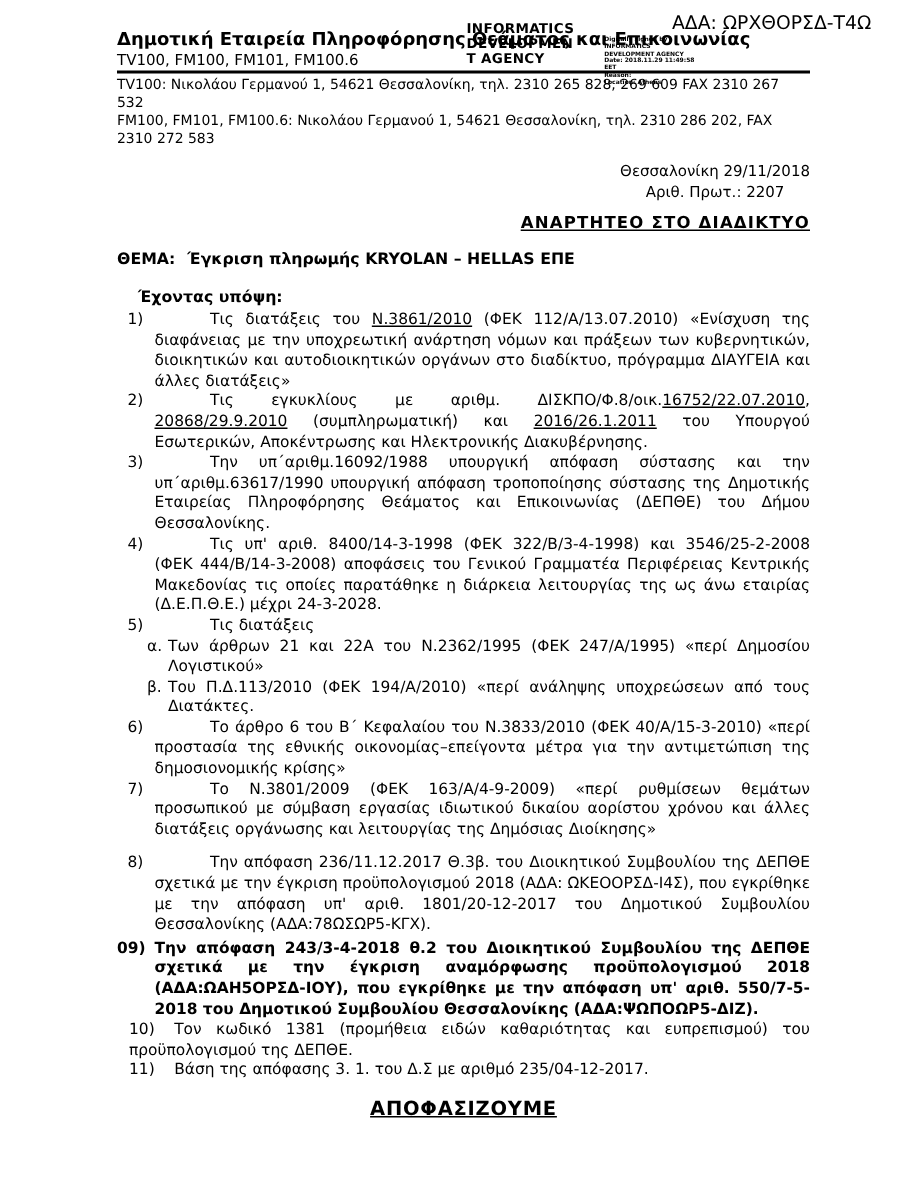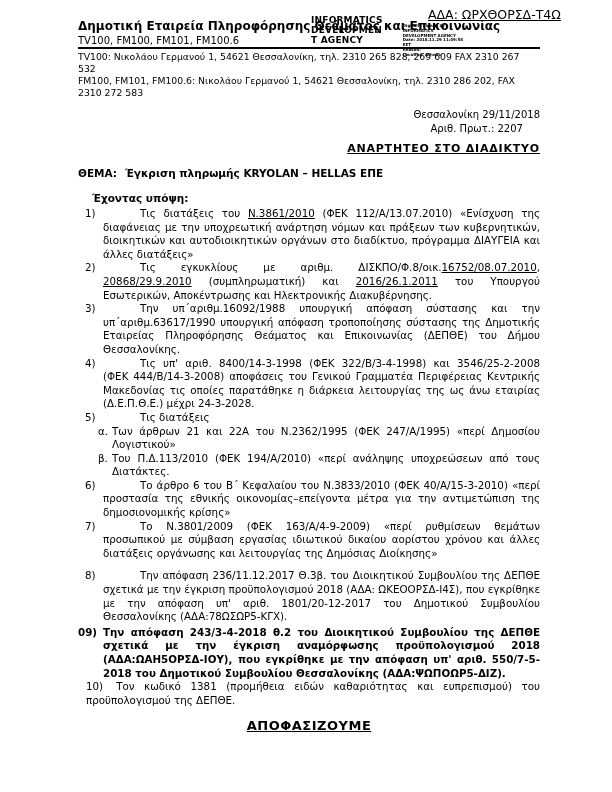--- a/index.html
+++ b/index.html
@@ -4,21 +4,21 @@
 <style>
   * { margin:0; padding:0; box-sizing:border-box; }
   html,body { background:#ffffff; }
   body {
     width:612px; height:792px; position:relative; overflow:hidden;
     font-family:"DejaVu Sans","Liberation Sans",sans-serif;
     color:#000;
   }
   .page { position:relative; width:612px; height:792px; background:#fff; }
 
-  .ada { position:absolute; top:7px; left:428px; font-size:12.5px; white-space:nowrap;text-decoration:underline; }
+  .ada { position:absolute; top:7px; left:448px; font-size:12.5px; white-space:nowrap; }
 
   .letterhead { position:absolute; top:19px; left:78px; width:360px; }
   .company-name { font-weight:bold; font-size:12px; white-space:nowrap; }
   .stations { font-size:10px; margin-top:2px; }
 
   .stamp { position:absolute; top:15px; left:311px; display:flex; gap:20px; }
   .stamp .big { font-weight:bold; font-size:9px; line-height:10px; letter-spacing:0.2px; }
   .stamp .big span { display:block; }
   .stamp .small { font-weight:bold; font-size:4px; line-height:4.8px; padding-top:9px; width:74px; }
   .stamp .small span { display:block; white-space:nowrap; }
@@ -106,21 +106,21 @@
 
   <div class="list">
 
     <div class="li">
       <span class="num">1)</span>
       <p class="indent"><span>Τις διατάξεις του </span><span class="u">Ν.3861/2010</span><span> (ΦΕΚ 112/Α/13.07.2010) «Ενίσχυση της διαφάνειας με την υποχρεωτική ανάρτηση νόμων και πράξεων των κυβερνητικών, διοικητικών και αυτοδιοικητικών οργάνων στο διαδίκτυο, πρόγραμμα ΔΙΑΥΓΕΙΑ και άλλες διατάξεις»</span></p>
     </div>
 
     <div class="li">
       <span class="num">2)</span>
-      <p class="indent"><span>Τις εγκυκλίους με αριθμ. ΔΙΣΚΠΟ/Φ.8/οικ.</span><span class="u">16752/08.07.2010</span><span>, </span><span class="u">20868/29.9.2010</span><span> (συμπληρωματική) και </span><span class="u">2016/26.1.2011</span><span> του Υπουργού Εσωτερικών, Αποκέντρωσης και Ηλεκτρονικής Διακυβέρνησης.</span></p>
+      <p class="indent"><span>Τις εγκυκλίους με αριθμ. ΔΙΣΚΠΟ/Φ.8/οικ.</span><span class="u">16752/22.07.2010</span><span>, </span><span class="u">20868/29.9.2010</span><span> (συμπληρωματική) και </span><span class="u">2016/26.1.2011</span><span> του Υπουργού Εσωτερικών, Αποκέντρωσης και Ηλεκτρονικής Διακυβέρνησης.</span></p>
     </div>
 
     <div class="li">
       <span class="num">3)</span>
       <p class="indent"><span>Την υπ΄αριθμ.16092/1988 υπουργική απόφαση σύστασης και την υπ΄αριθμ.63617/1990 υπουργική απόφαση τροποποίησης σύστασης της Δημοτικής Εταιρείας Πληροφόρησης Θεάματος και Επικοινωνίας (ΔΕΠΘΕ) του Δήμου Θεσσαλονίκης.</span></p>
     </div>
 
     <div class="li">
       <span class="num">4)</span>
       <p class="indent"><span>Τις υπ' αριθ. 8400/14-3-1998 (ΦΕΚ 322/Β/3-4-1998) και 3546/25-2-2008 (ΦΕΚ 444/Β/14-3-2008) αποφάσεις του Γενικού Γραμματέα Περιφέρειας Κεντρικής Μακεδονίας τις οποίες παρατάθηκε η διάρκεια λειτουργίας της ως άνω εταιρίας (Δ.Ε.Π.Θ.Ε.) μέχρι 24-3-2028.</span></p>
@@ -156,20 +156,23 @@
 
     <div class="li li9 gap9">
       <span class="num">09)</span>
       <p><span>Την απόφαση 243/3-4-2018 θ.2 του Διοικητικού Συμβουλίου της ΔΕΠΘΕ σχετικά με την έγκριση αναμόρφωσης προϋπολογισμού 2018 (ΑΔΑ:ΩΑΗ5ΟΡΣΔ-ΙΟΥ), που εγκρίθηκε με την απόφαση υπ' αριθ. 550/7-5-2018 του Δημοτικού Συμβουλίου Θεσσαλονίκης (ΑΔΑ:ΨΩΠΟΩΡ5-ΔΙΖ).</span></p>
     </div>
 
     <div class="li-flat">
       <p><span class="inum">10)</span><span>Τον κωδικό 1381 (προμήθεια ειδών καθαριότητας και ευπρεπισμού) του προϋπολογισμού της ΔΕΠΘΕ.</span></p>
     </div>
 
+    <div class="li-flat">
+      <p><span class="inum">11)</span><span>Βάση της απόφασης 3. 1. του Δ.Σ με αριθμό 235/04-12-2017.</span></p>
+    </div>
 
     <div class="decision">
       <span>ΑΠΟΦΑΣΙΖΟΥΜΕ</span>
     </div>
 
   </div>
 
 </div>
 
 </body></html>

